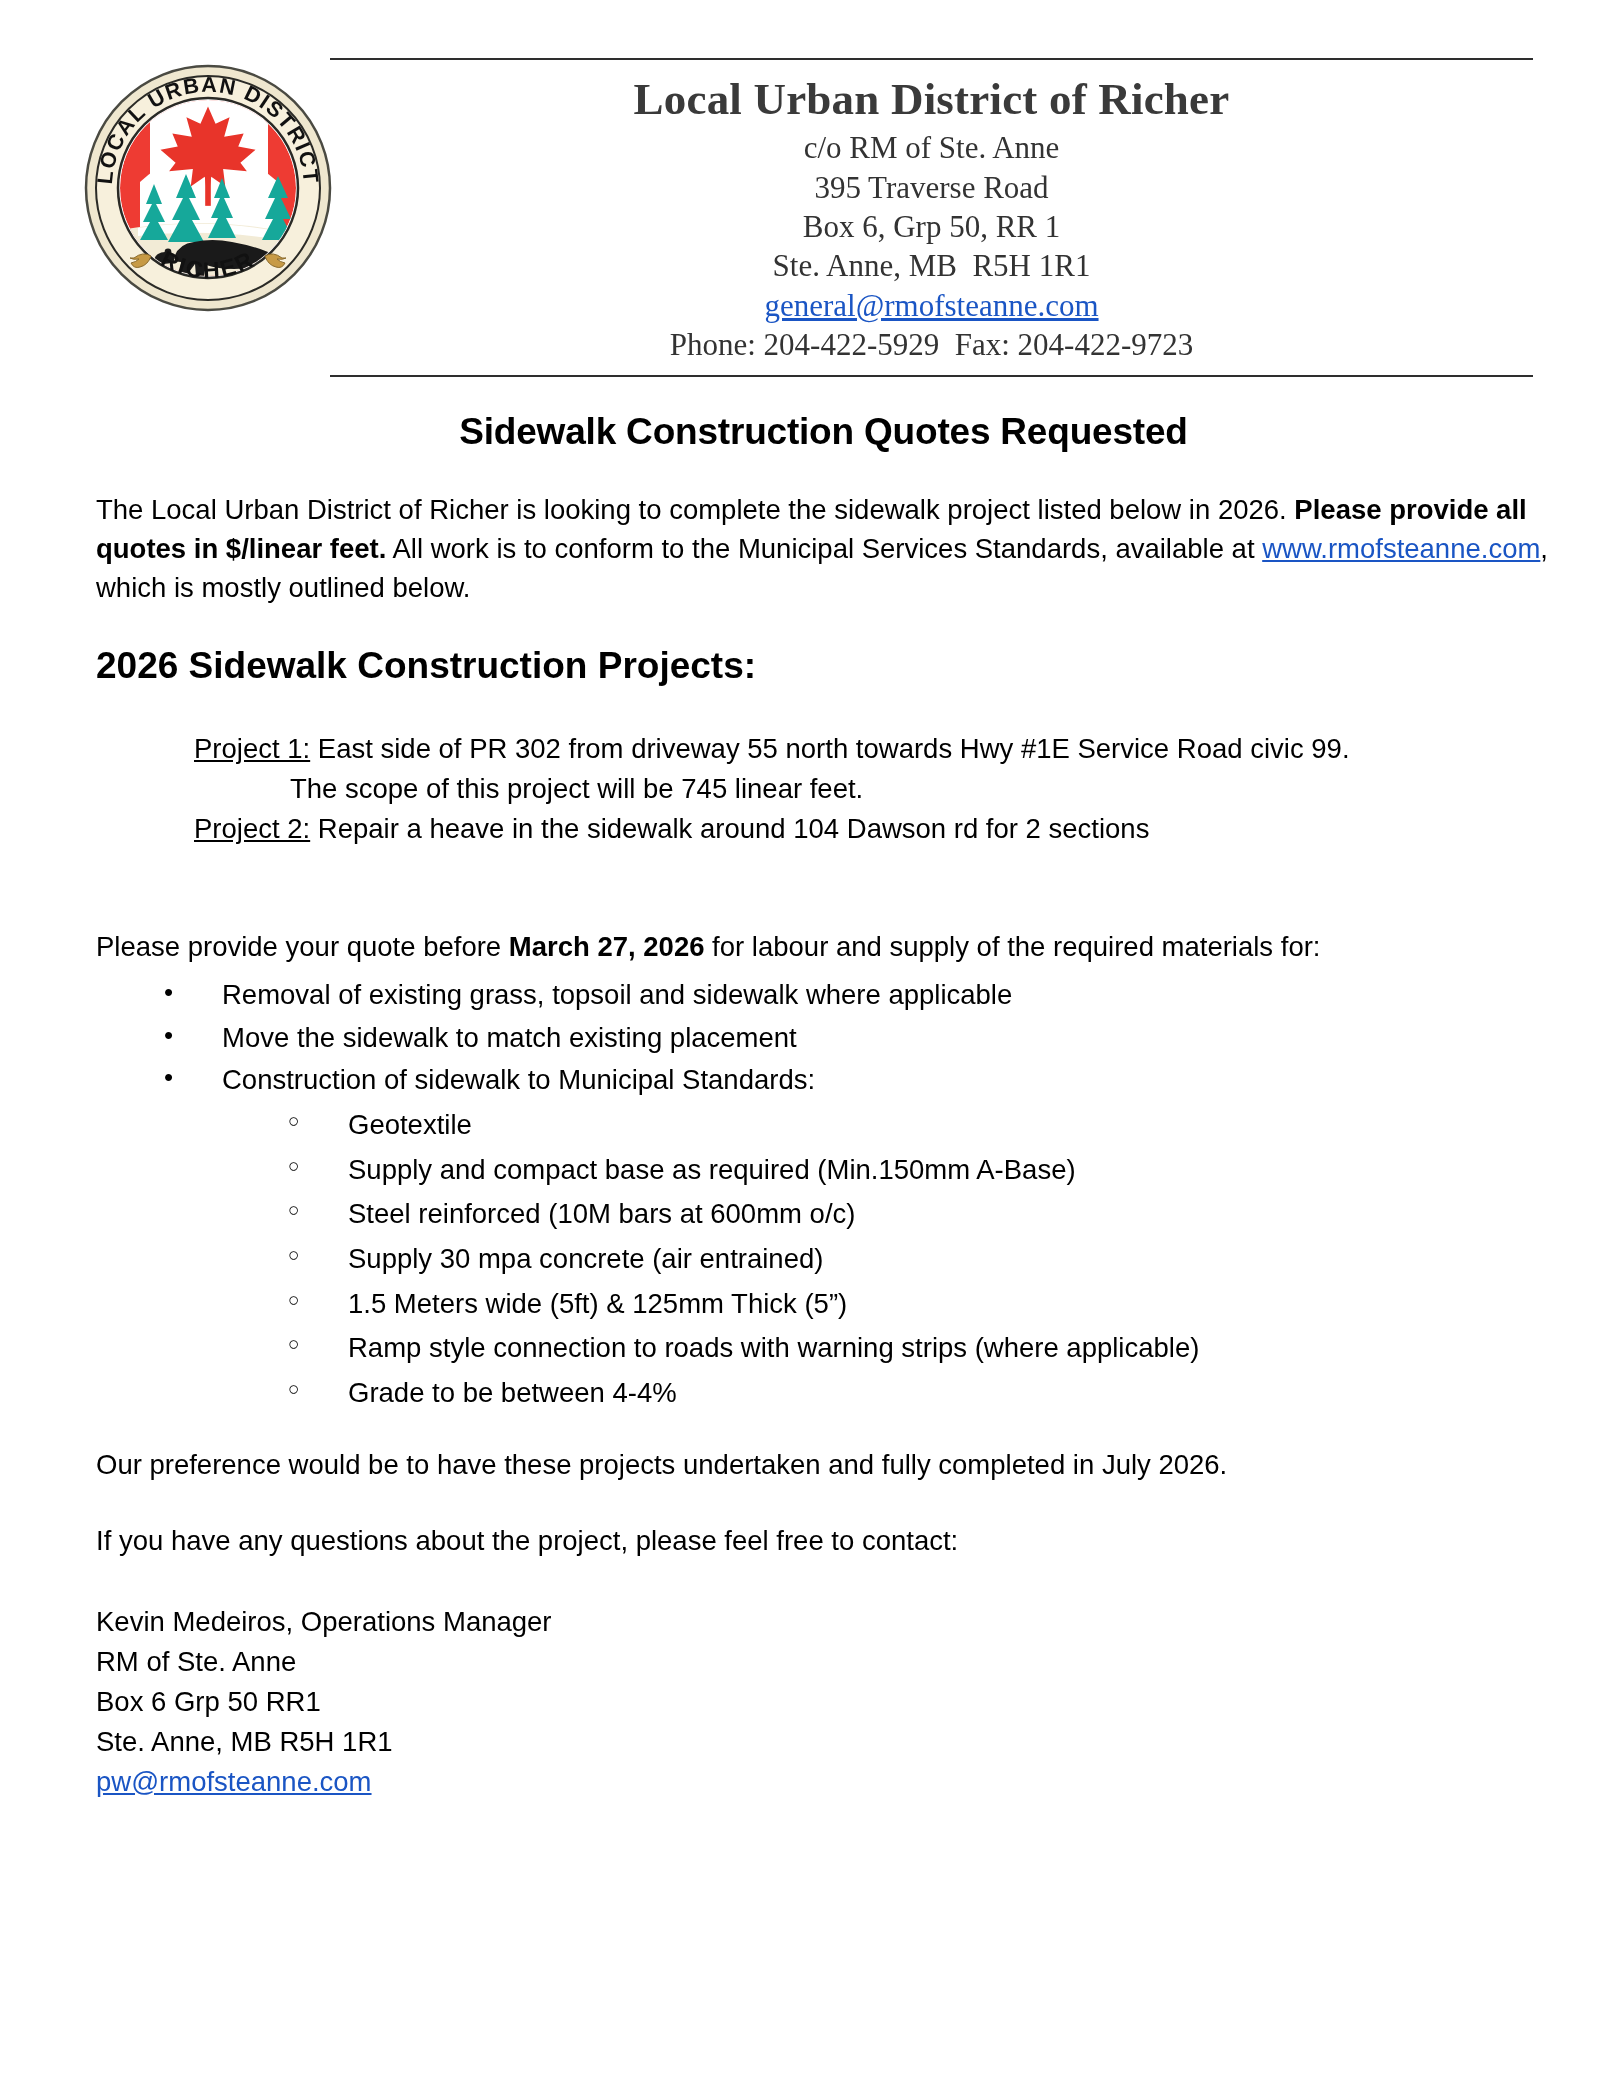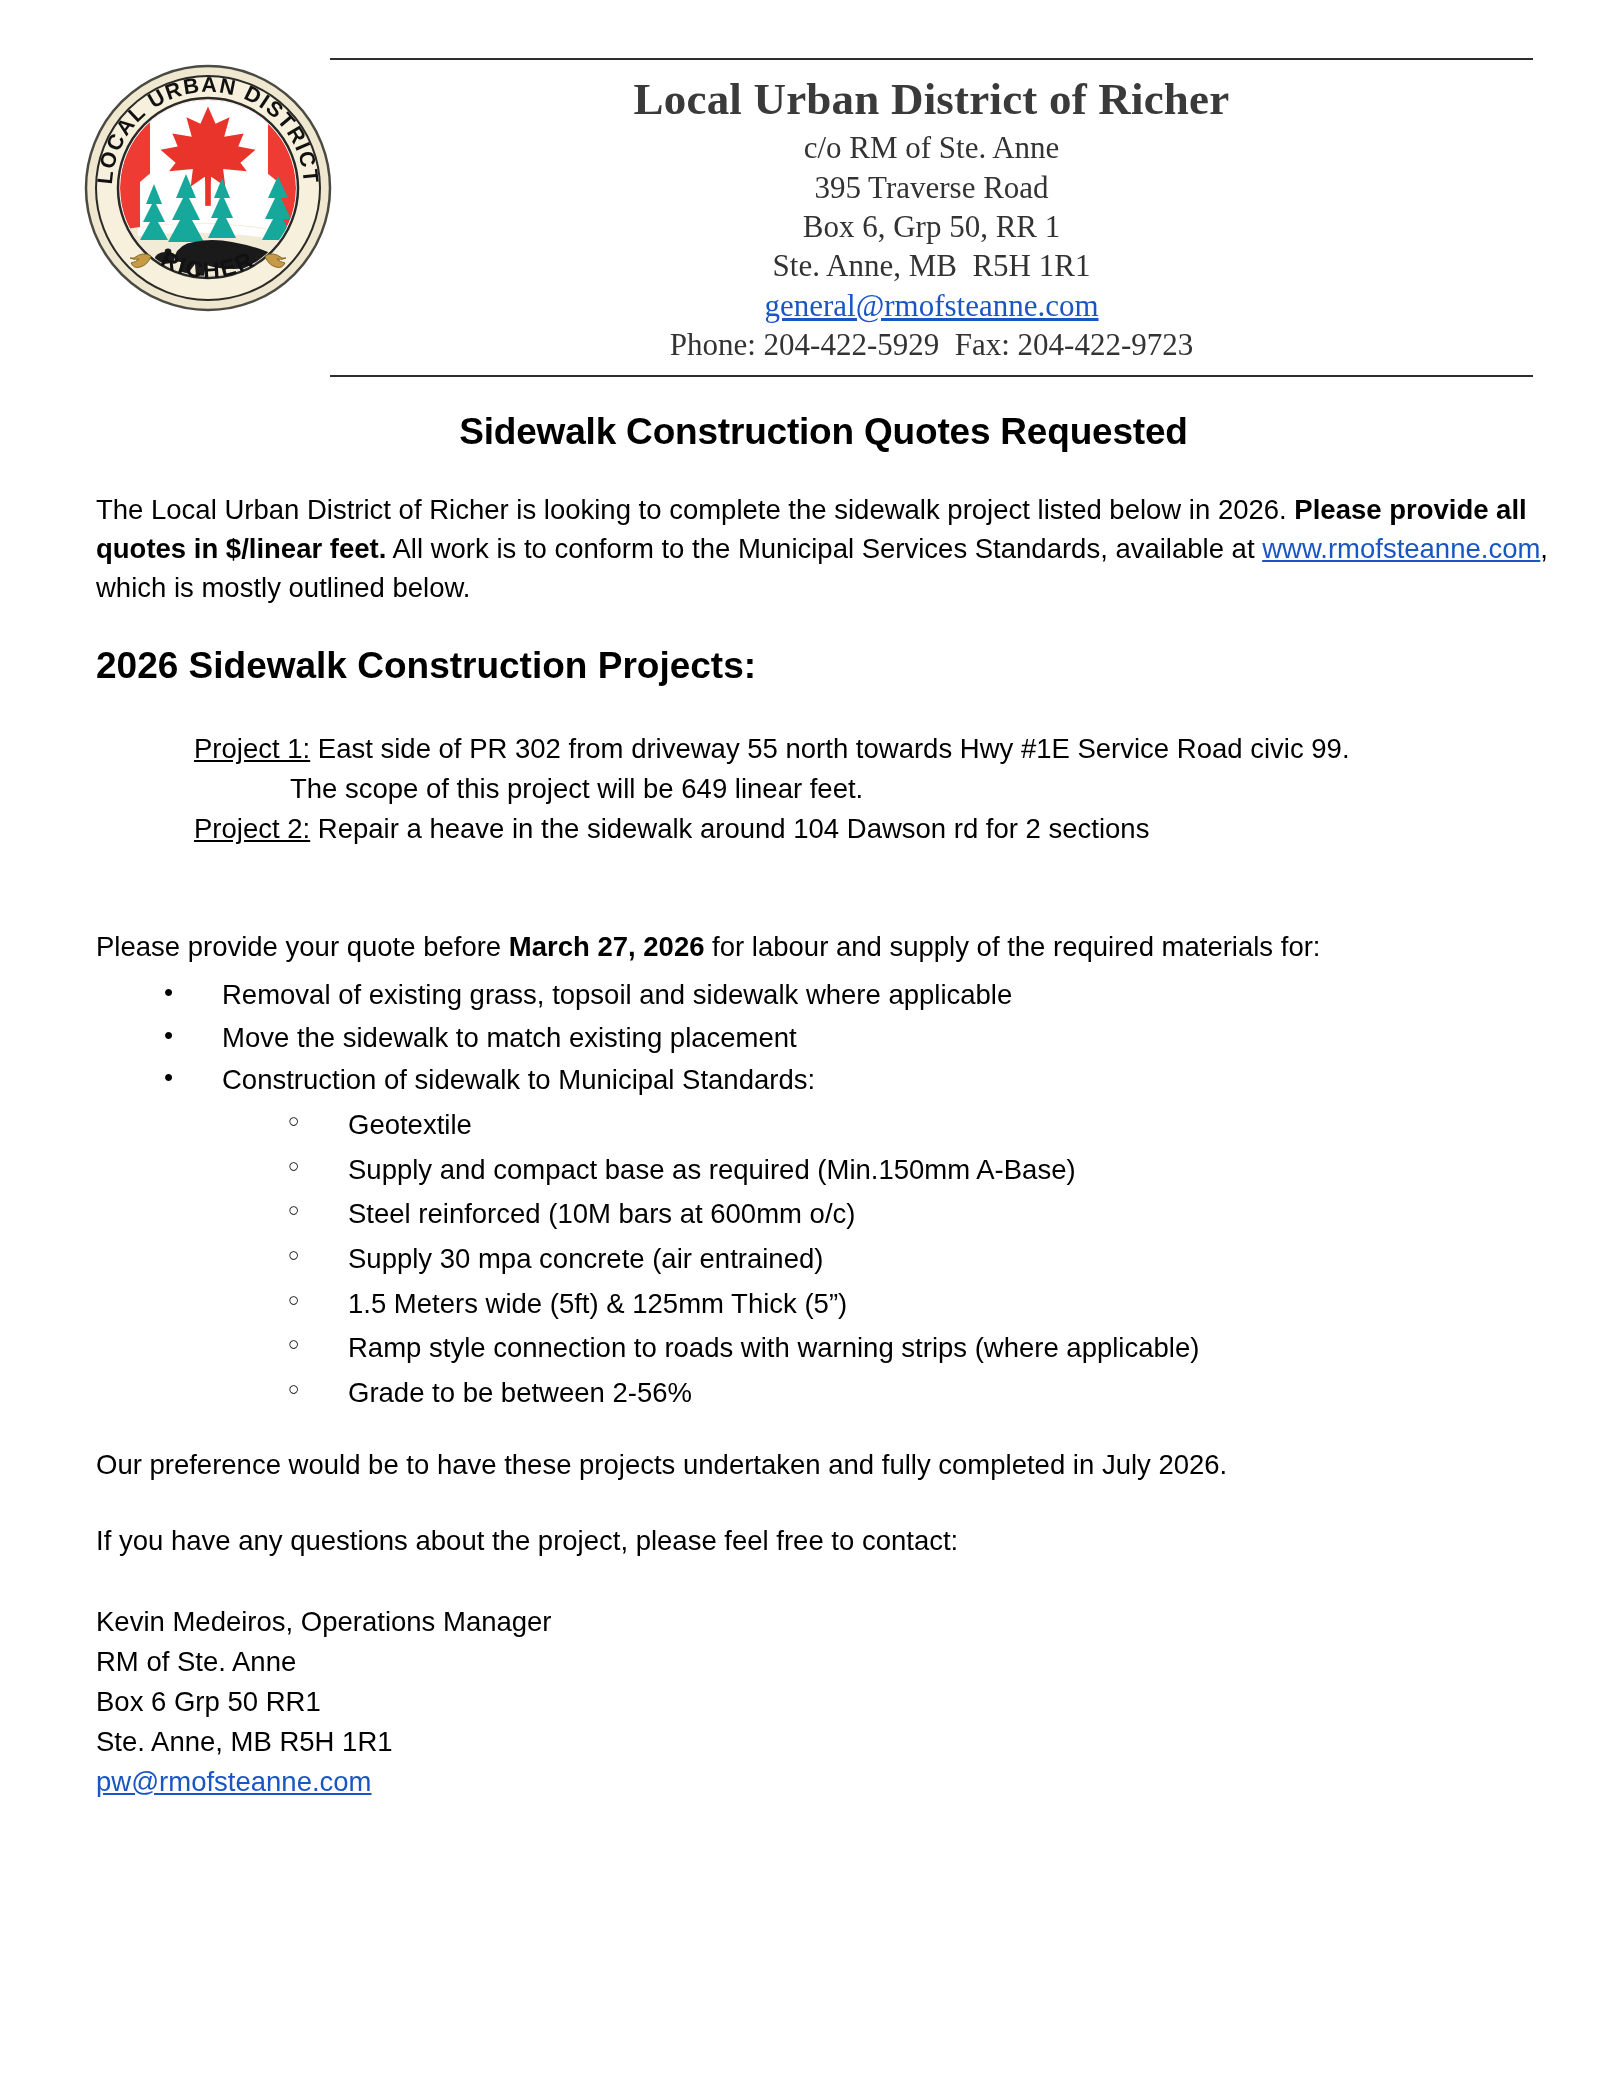--- a/index.html
+++ b/index.html
@@ -265,39 +265,39 @@
   <div class="content">
 
     <h1 class="doc-title">Sidewalk Construction Quotes Requested</h1>
 
     <p class="body-text"><span>The Local Urban District of Richer is looking to complete the sidewalk project listed below in 2026.  </span><span class="b">Please provide all quotes in $/linear feet.</span><span>  All work is to conform to the Municipal Services Standards, available at </span><span class="link">www.rmofsteanne.com</span><span>, which is mostly outlined below.</span></p>
 
     <p class="section-head">2026 Sidewalk Construction Projects:</p>
 
     <div class="projects">
       <p class="proj-line"><span class="u">Project 1:</span><span> East side of PR 302 from driveway 55 north towards Hwy #1E Service Road civic 99.</span></p>
-      <p class="proj-sub">The scope of this project will be 649 linear feet.</p>
+      <p class="proj-sub">The scope of this project will be 745 linear feet.</p>
       <p class="proj-line"><span class="u">Project 2:</span><span>  Repair a heave in the sidewalk around 104 Dawson rd for 2 sections</span></p>
     </div>
 
     <p class="lead-line"><span>Please provide your quote before </span><span class="bu">March 27, 2026</span><span> for labour and supply of the required materials for:</span></p>
 
     <ul class="lvl1">
       <li><span>Removal of existing grass, topsoil and sidewalk where applicable</span></li>
       <li><span>Move the sidewalk to match existing placement</span></li>
       <li>
         <span>Construction of sidewalk to Municipal Standards:</span>
         <ul class="lvl2">
           <li><span>Geotextile</span></li>
           <li><span>Supply and compact base as required (Min.150mm A-Base)</span></li>
           <li><span>Steel reinforced (10M bars at 600mm o/c)</span></li>
           <li><span>Supply 30 mpa concrete (air entrained)</span></li>
           <li><span>1.5 Meters wide (5ft) &amp; 125mm Thick  (5”)</span></li>
           <li><span>Ramp style connection to roads with warning strips (where applicable)</span></li>
-          <li><span>Grade to be between 2-56%</span></li>
+          <li><span>Grade to be between 4-4%</span></li>
         </ul>
       </li>
     </ul>
 
     <p class="body-text closing">Our preference would be to have these projects undertaken and fully completed in July 2026.</p>
 
     <p class="body-text">If you have any questions about the project, please feel free to contact:</p>
 
     <div class="contact-block">
       <p class="c-line">Kevin Medeiros, Operations Manager</p>

